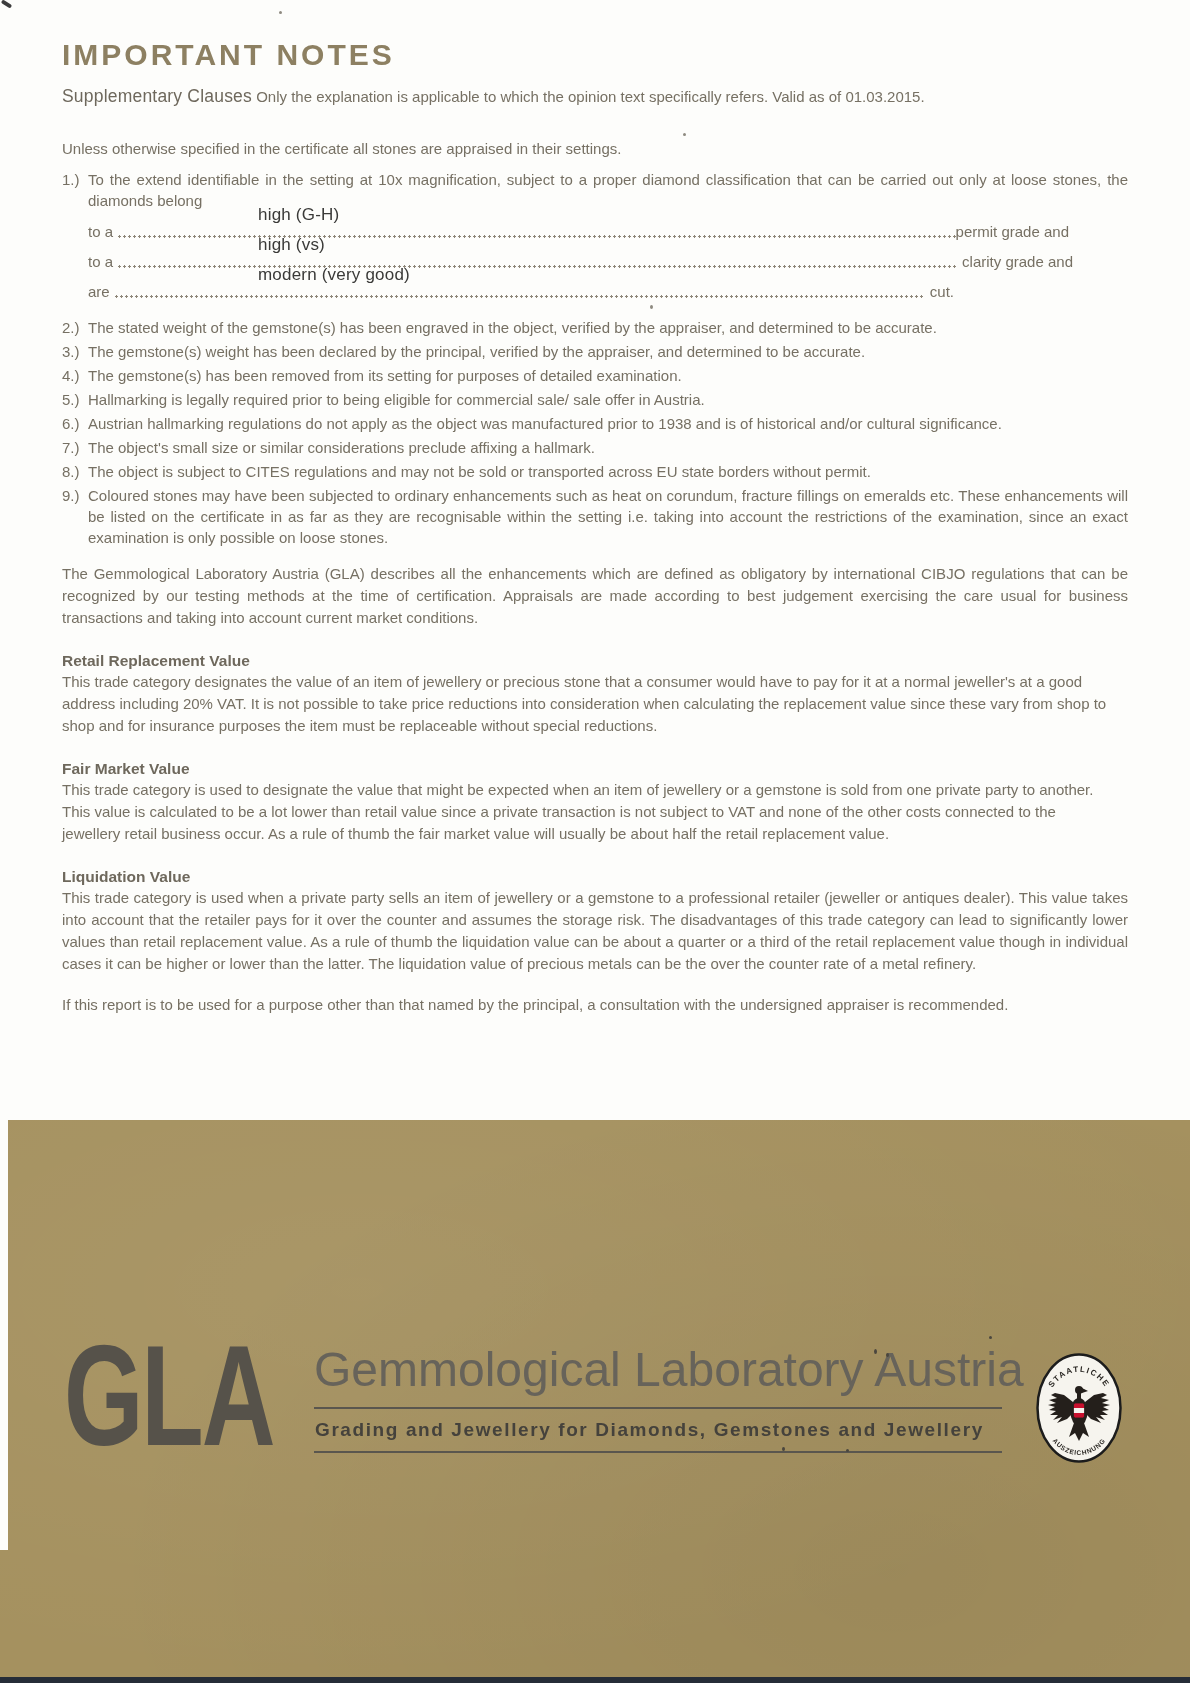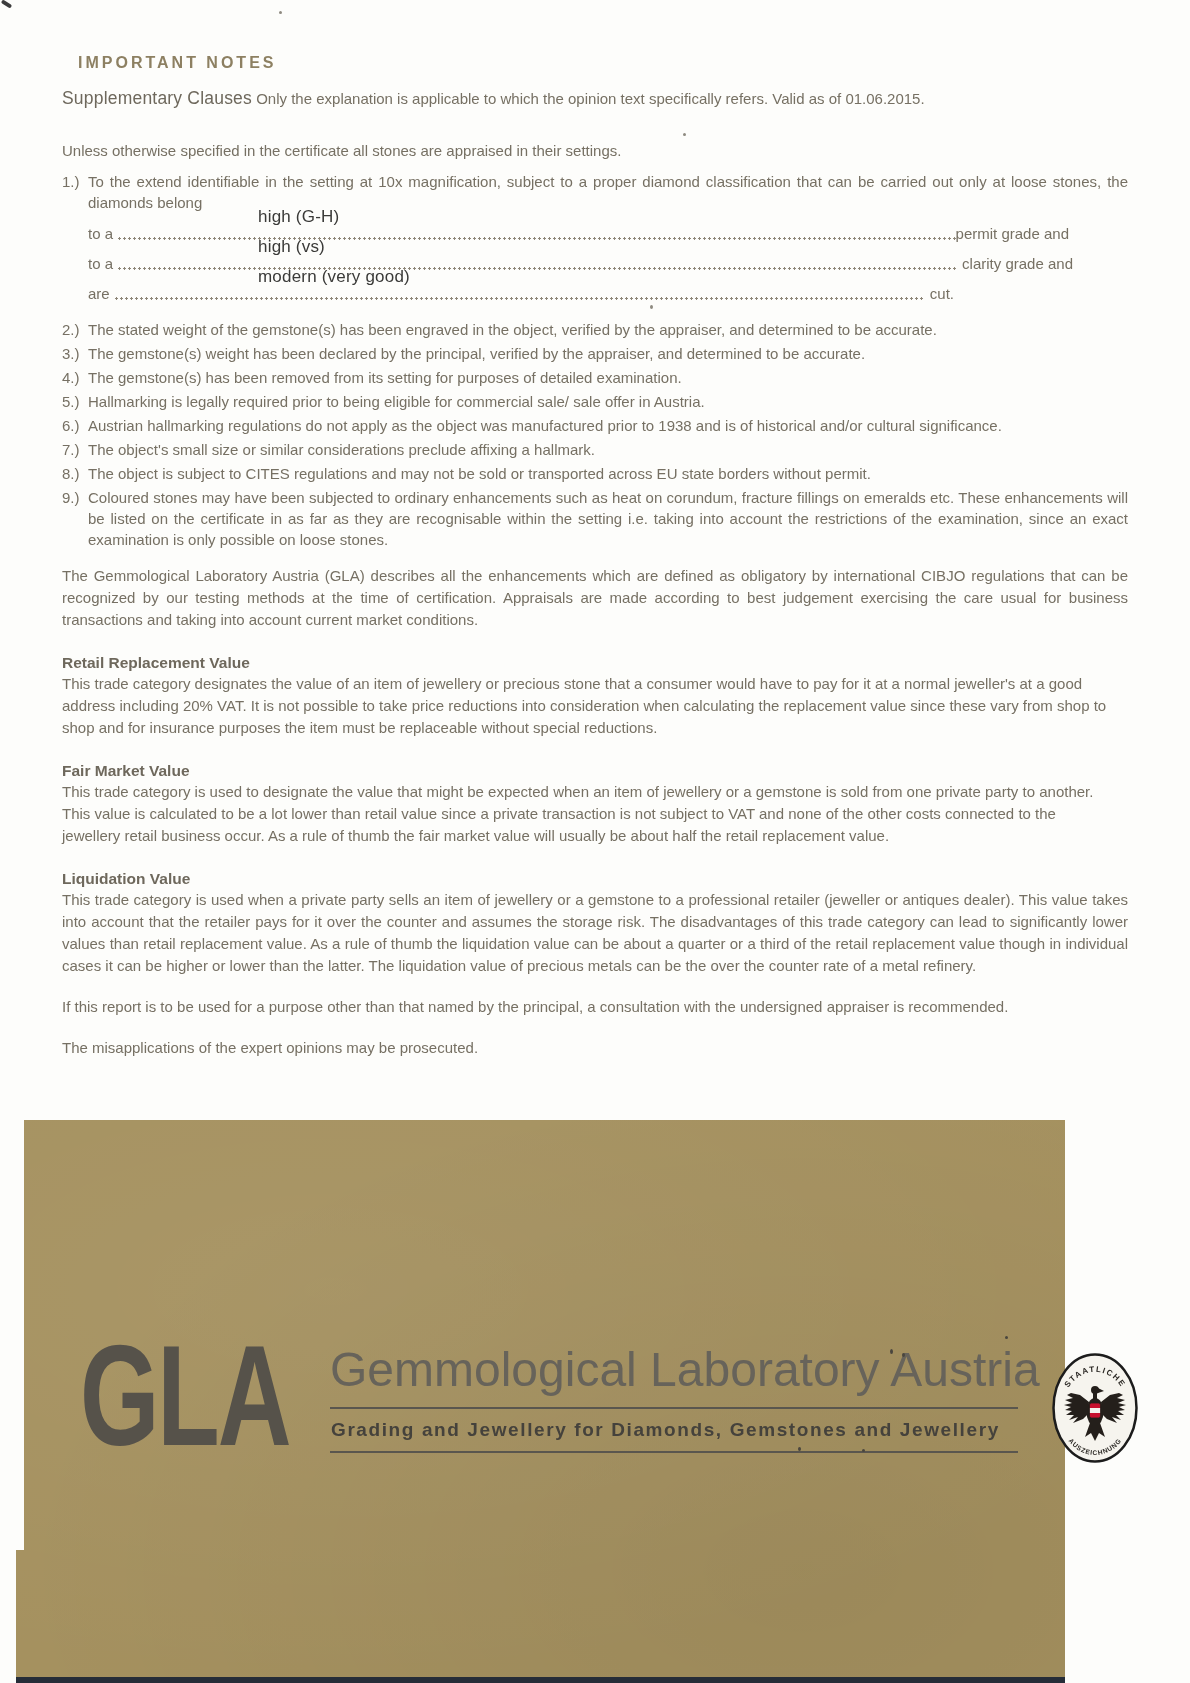--- a/index.html
+++ b/index.html
@@ -7,21 +7,21 @@
     width:1190px;height:1683px;position:relative;overflow:hidden;
     background:#fdfdfb;
     font-family:"Liberation Sans","DejaVu Sans",sans-serif;
     color:#767063;
   }
   .content{
     box-sizing:border-box;height:1120px;padding:38px 62px 0 62px;overflow:hidden;
     position:relative;
   }
   h1.title{
-    margin:16px;font-size:16px;font-weight:bold;letter-spacing:3px;
+    margin:0;font-size:30px;font-weight:bold;letter-spacing:3px;
     color:#8d8062;
   }
   .supp-line{margin-top:14px;font-size:15px;line-height:21px;}
   .supp-head{font-size:17.5px;font-weight:normal;color:#6e685c;letter-spacing:.2px;}
   .settings-note{margin-top:31px;font-size:15px;line-height:21px;}
   .clauses{margin-top:10px;}
   .clause{display:flex;margin-top:3px;font-size:15px;line-height:21px;}
   .clause .num{flex:0 0 26px;}
   .clause .ctext{flex:1;}
   .just{text-align:justify;}
@@ -44,21 +44,21 @@
     font-size:17px;color:#3a3a38;letter-spacing:.2px;white-space:nowrap;
   }
   .para{margin:0;margin-top:15px;font-size:15px;line-height:22px;}
   .sec{margin-top:21px;}
   .sec-head{font-size:15.5px;font-weight:bold;color:#6e685c;line-height:21px;}
   .sec-body{margin:0;font-size:15px;line-height:22px;}
   .closing{margin:0;margin-top:19px;font-size:15px;line-height:22px;}
 
   
   .footer{
-    position:absolute;left:16px;top:1120px;width:1049px;height:563px;
+    position:absolute;left:0;top:1120px;width:1190px;height:563px;
     background-color:#a5915f;
     background-image:
       radial-gradient(ellipse 900px 400px at 30% 30%, rgba(255,255,255,.05), rgba(0,0,0,0)),
       radial-gradient(ellipse 800px 500px at 75% 80%, rgba(0,0,0,.06), rgba(0,0,0,0));
   }
   .footer .left-sliver{position:absolute;left:0;top:0;width:8px;height:430px;background:#fdfdfb;}
   .bottom-strip{position:absolute;left:0;bottom:0;width:100%;height:6px;background:#262d38;}
   .gla-logo{
     position:absolute;left:64px;top:205px;
     font-size:142px;line-height:1;font-weight:bold;letter-spacing:-3px;
@@ -93,21 +93,21 @@
   <div class="corner-mark"></div>
   <div class="speck" style="left:279px;top:11px;width:3px;height:3px;"></div>
   <div class="speck" style="left:683px;top:133px;width:3px;height:3px;"></div>
   <div class="speck" style="left:650px;top:305px;width:3px;height:4px;"></div>
 
   <div class="content">
     <h1 class="title">IMPORTANT NOTES</h1>
 
     <div class="supp-line">
       <span class="supp-head">Supplementary Clauses</span>
-      <span>Only the explanation is applicable to which the opinion text specifically refers. Valid as of 01.06.2015.</span>
+      <span>Only the explanation is applicable to which the opinion text specifically refers. Valid as of 01.03.2015.</span>
     </div>
 
     <div class="settings-note">Unless otherwise specified in the certificate all stones are appraised in their settings.</div>
 
     <div class="clauses">
       <div class="clause">
         <span class="num">1.)</span>
         <div class="ctext just">To the extend identifiable in the setting at 10x magnification, subject to a proper diamond classification that can be carried out only at loose stones, the diamonds belong</div>
       </div>
 
@@ -177,21 +177,20 @@
       <div class="sec-head">Fair Market Value</div>
       <p class="sec-body" style="max-width:1055px;">This trade category is used to designate the value that might be expected when an item of jewellery or a gemstone is sold from one private party to another. This value is calculated to be a lot lower than retail value since a private transaction is not subject to VAT and none of the other costs connected to the jewellery retail business occur. As a rule of thumb the fair market value will usually be about half the retail replacement value.</p>
     </div>
 
     <div class="sec">
       <div class="sec-head">Liquidation Value</div>
       <p class="sec-body just">This trade category is used when a private party sells an item of jewellery or a gemstone to a professional retailer (jeweller or antiques dealer). This value takes into account that the retailer pays for it over the counter and assumes the storage risk. The disadvantages of this trade category can lead to significantly lower values than retail replacement value. As a rule of thumb the liquidation value can be about a quarter or a third of the retail replacement value though in individual cases it can be higher or lower than the latter. The liquidation value of precious metals can be the over the counter rate of a metal refinery.</p>
     </div>
 
     <p class="closing just" style="max-width:1060px;">If this report is to be used for a purpose other than that named by the principal, a consultation with the undersigned appraiser is recommended.</p>
-    <p class="closing">The misapplications of the expert opinions may be prosecuted.</p>
   </div>
 
   <div class="footer">
     <div class="left-sliver"></div>
 
     <div class="gla-logo">GLA</div>
     <div class="org-name">Gemmological Laboratory Austria</div>
     <div class="rule rule1"></div>
     <div class="tagline">Grading and Jewellery for Diamonds, Gemstones and Jewellery</div>
     <div class="rule rule2"></div>

